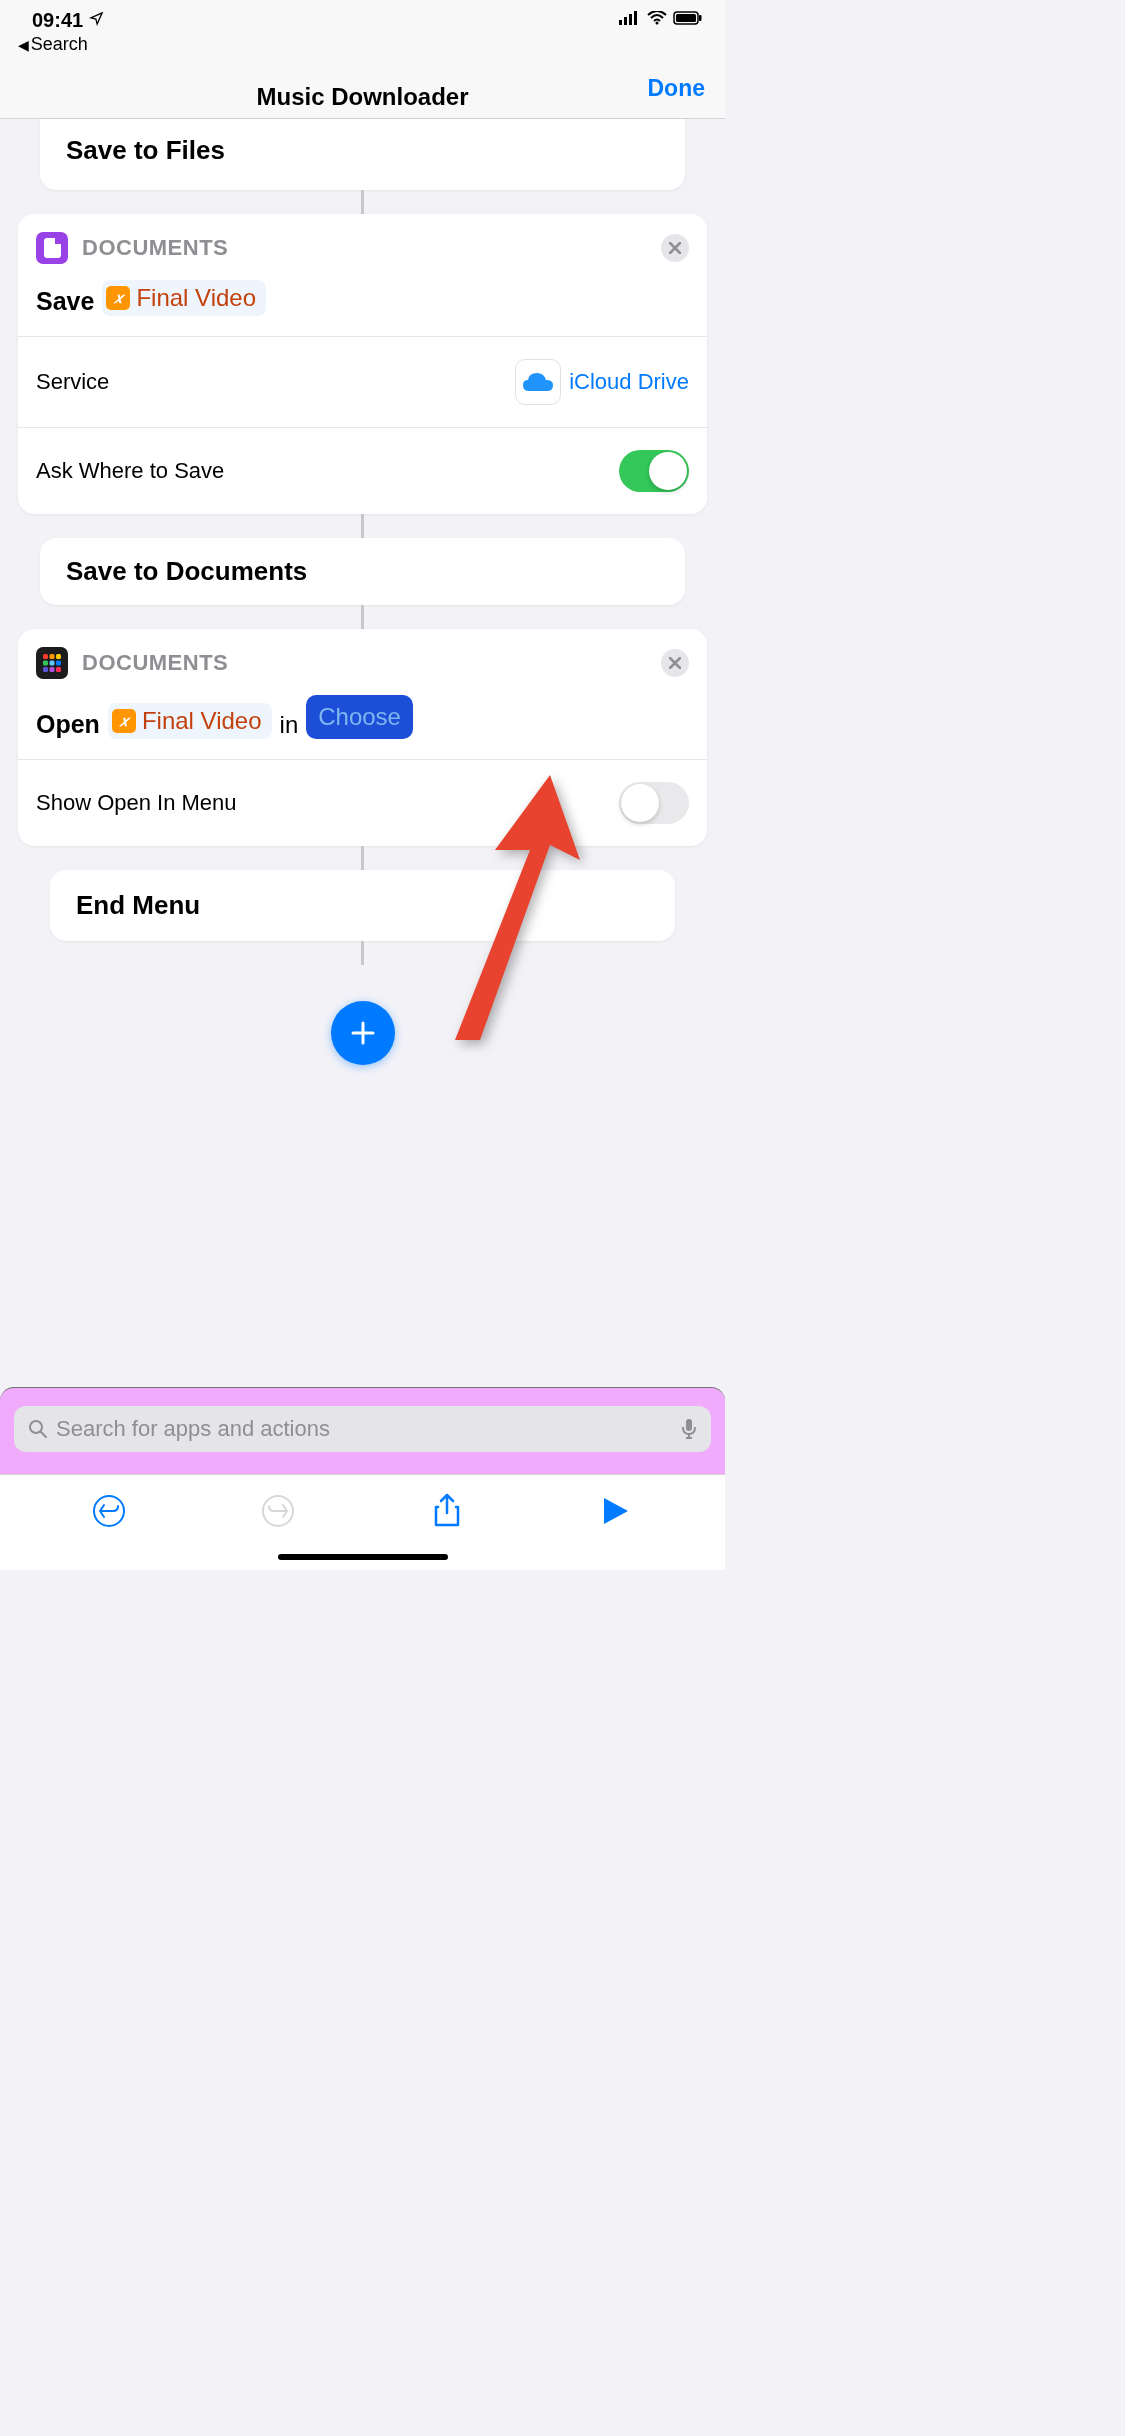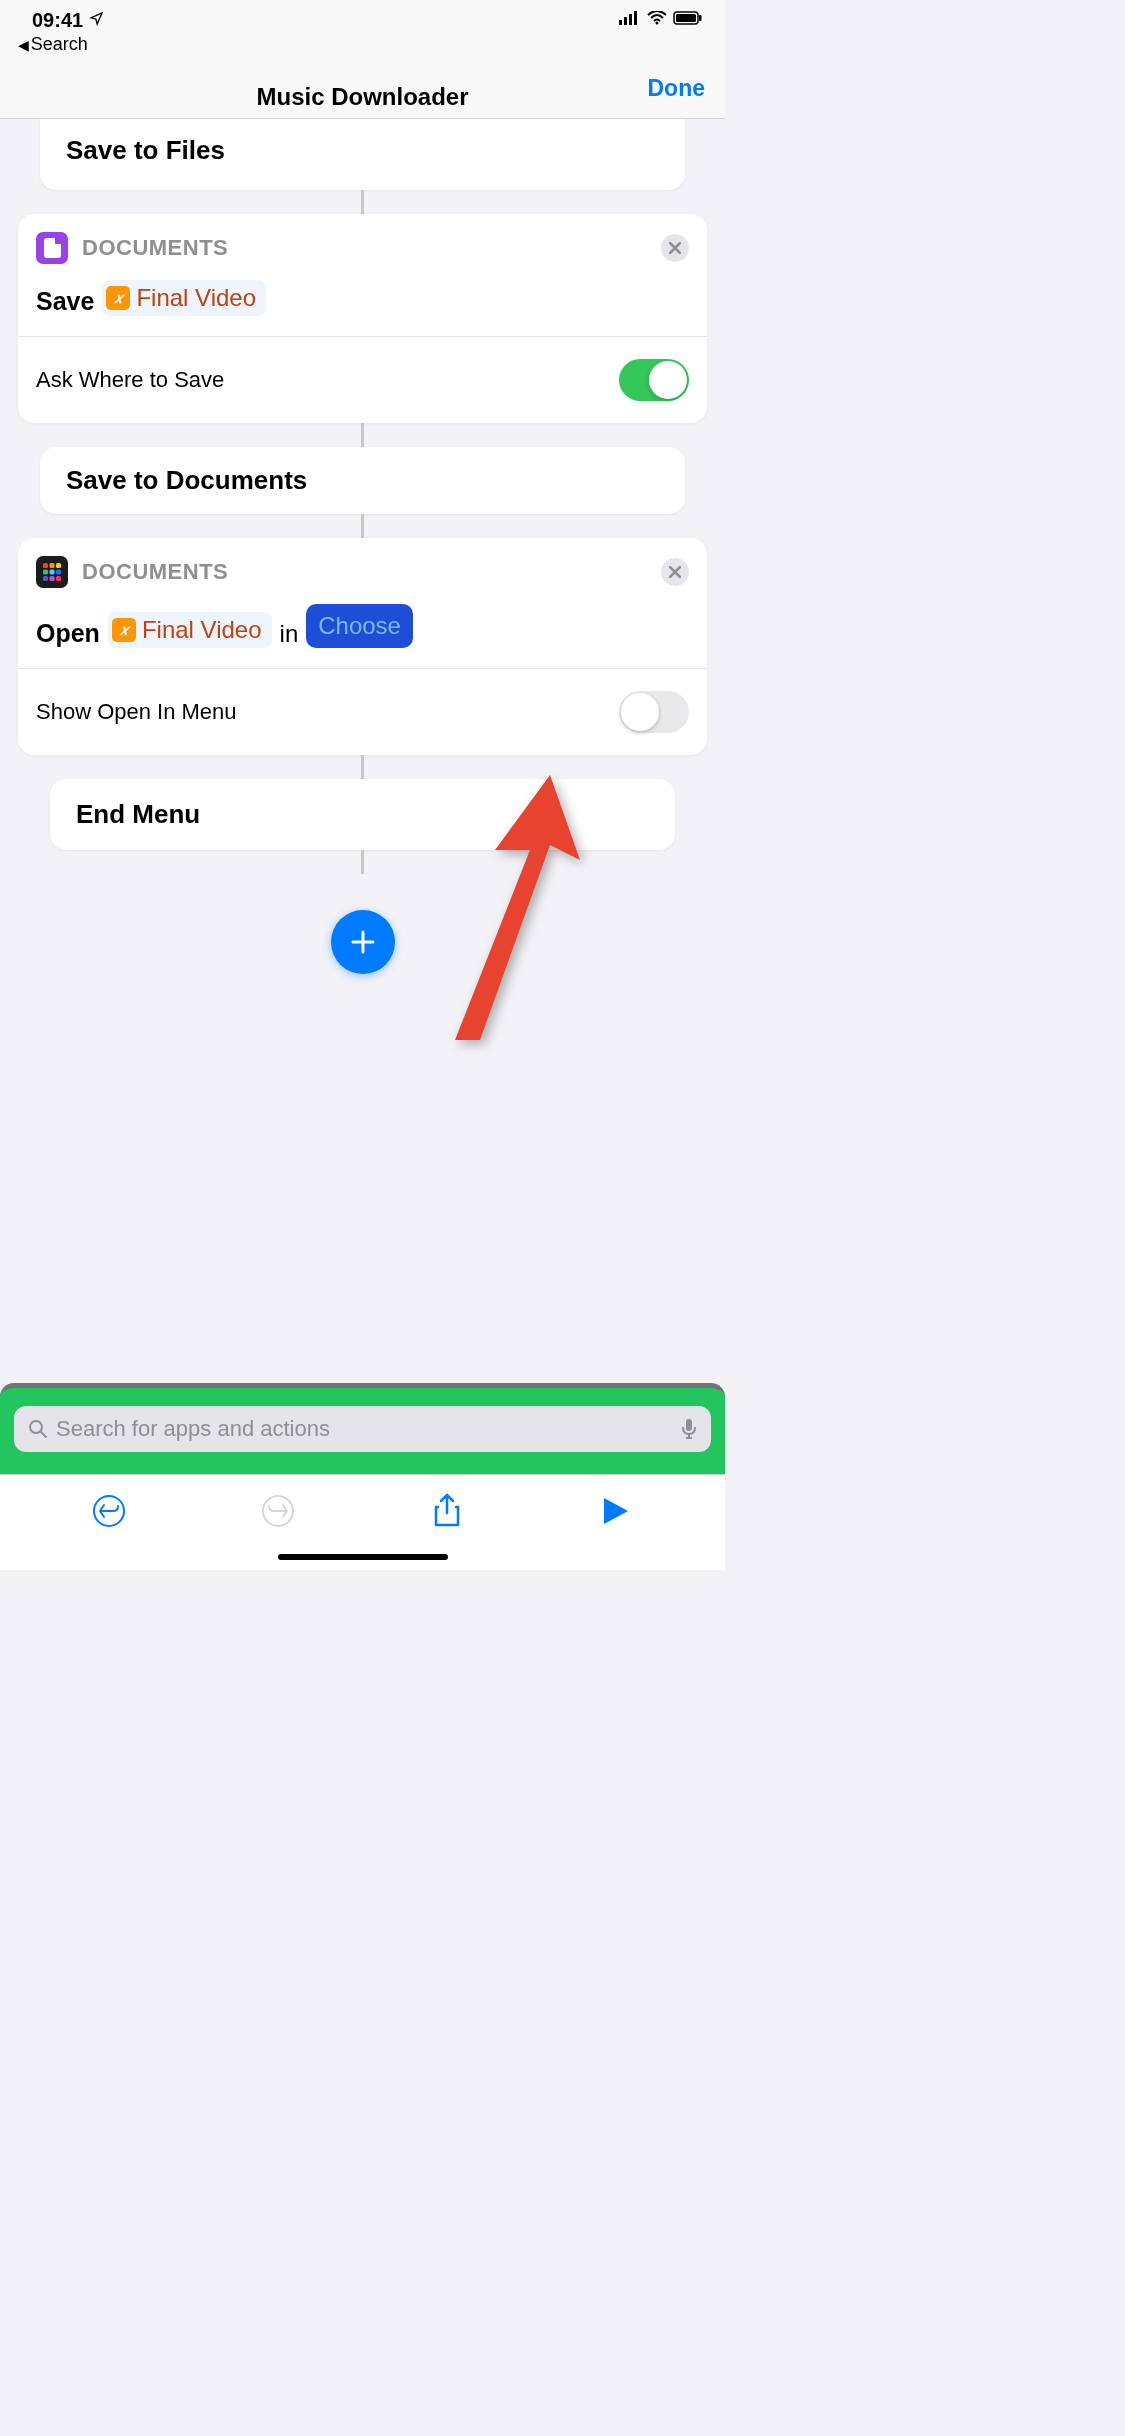--- a/index.html
+++ b/index.html
@@ -264,22 +264,22 @@
       justify-content: center;
       margin: 36px auto 20px;
       box-shadow: 0 2px 8px rgba(0,122,255,0.4);
     }
     
     .search-panel {
       position: absolute;
       bottom: 96px;
       left: 0;
       right: 0;
-      background: #22c55e;
-      border-top: 5px solid #737373;
+      background: #f0abfc;
+      border-top: 1px solid #737373;
       border-radius: 14px 14px 0 0;
       padding: 18px 14px 22px;
     }
     .search-field {
       background: #e4e4e9;
       border-radius: 12px;
       height: 46px;
       display: flex;
       align-items: center;
       padding: 0 14px;
@@ -400,20 +400,31 @@
       </div>
     </div>
     <div class="action-body">
       <span class="label">Save</span>
       <span class="variable-token">
         <span class="var-icon">𝑥</span>
         <span class="var-text">Final Video</span>
       </span>
     </div>
     <div class="action-row">
+      <span>Service</span>
+      <span class="row-value">
+        <span class="icloud-icon">
+          <svg width="32" height="22" viewBox="0 0 32 22">
+              <path d="M25 20 H7 Q1 20 1 14 Q1 9 6 9 Q7 2 15 2 Q22 2 24 9 Q31 9 31 14 Q31 20 25 20 Z" fill="#2094fa"></path>
+            </svg>
+        </span>
+        <span>iCloud Drive</span>
+      </span>
+    </div>
+    <div class="action-row">
       <span>Ask Where to Save</span>
       <div class="toggle on">
           <div class="toggle-knob"></div>
         </div>
     </div>
   </div>
 
   <div class="connector"></div>
 
   <div class="card-wide">Save to Documents</div>

